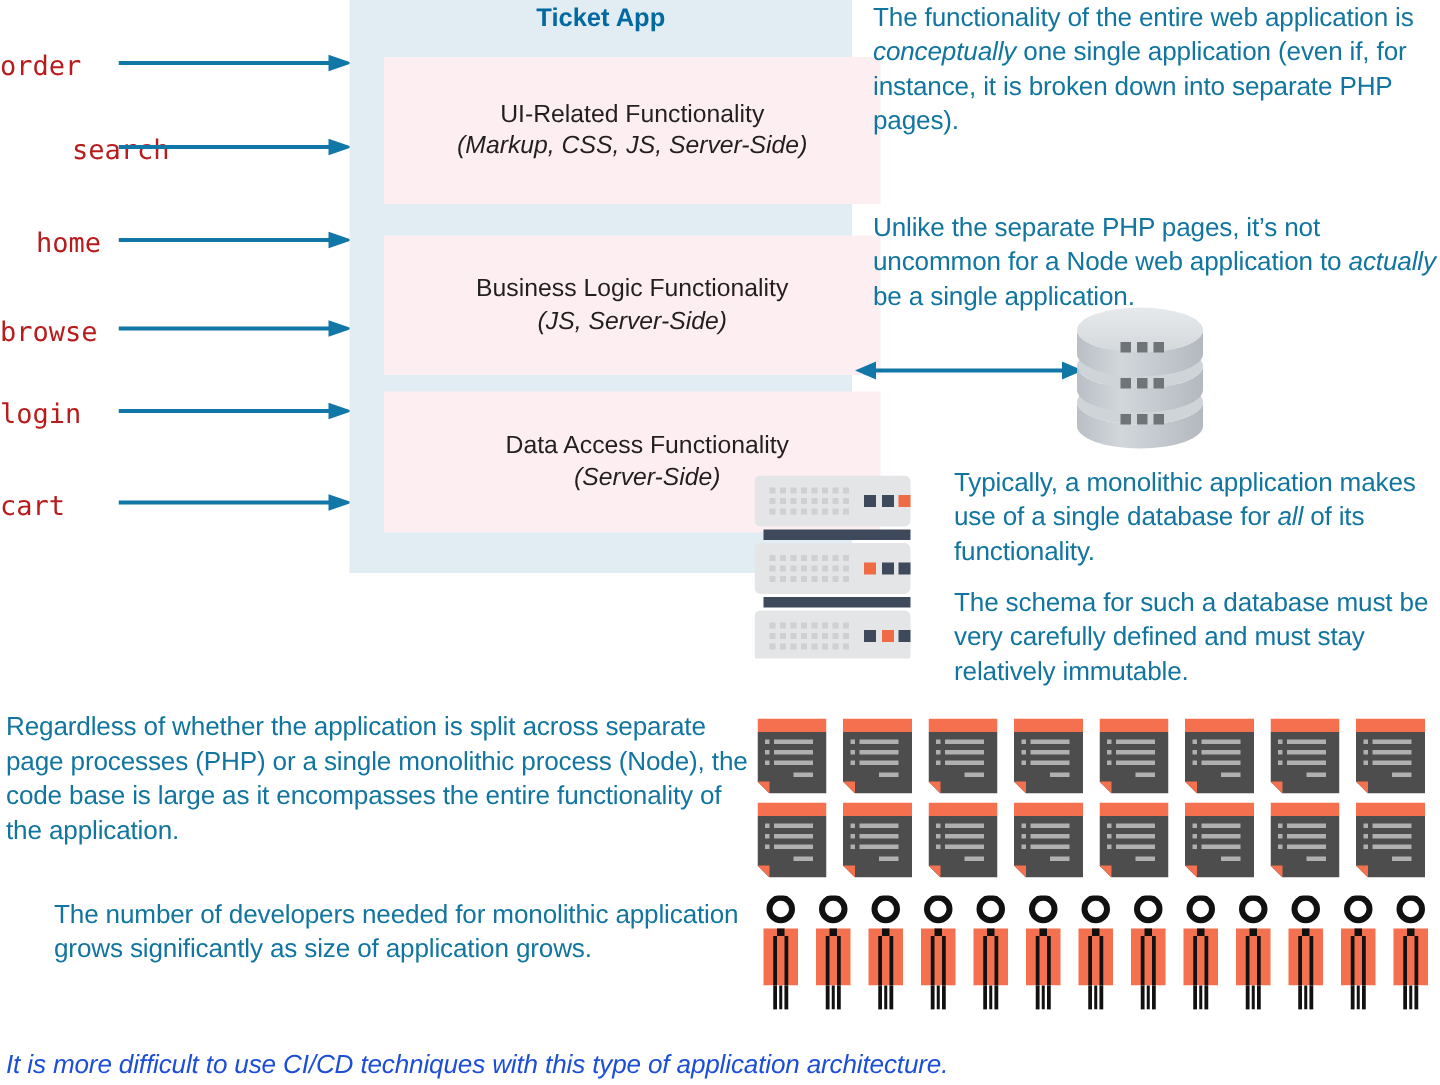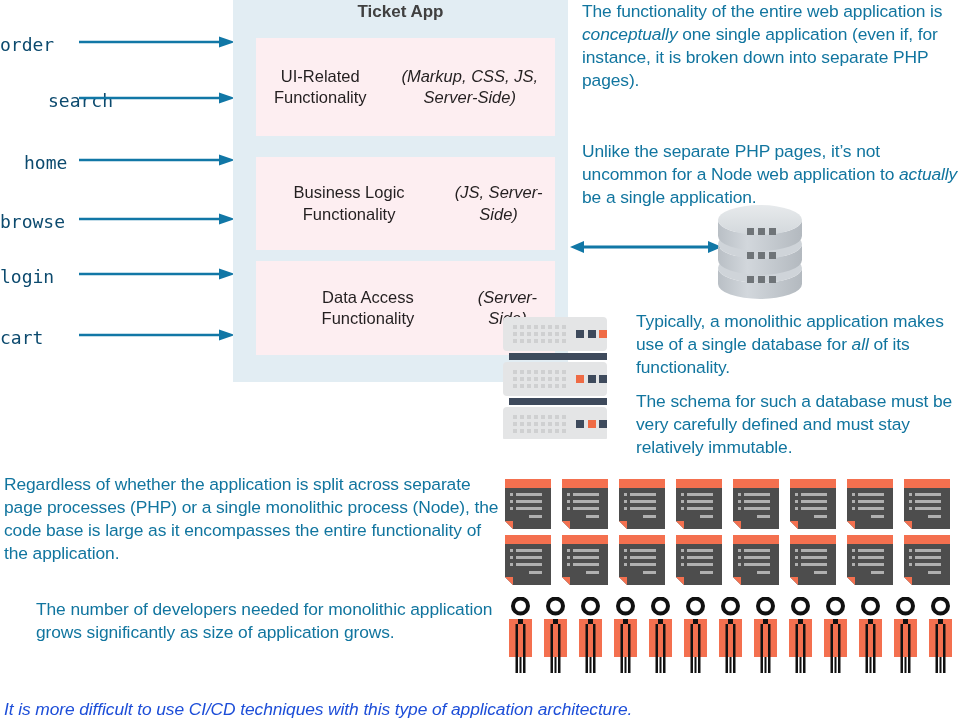--- a/index.html
+++ b/index.html
@@ -14,21 +14,21 @@
     overflow: hidden;
     font-family: "Liberation Sans", sans-serif;
   }
   .canvas { position: absolute; inset: 0; }
 
   
   .req-label {
     position: absolute;
     font-family: "DejaVu Sans Mono", "Liberation Mono", monospace;
     font-size: 18px;
-    color: #0c4a6e;
+    color: #b91c1c;
     white-space: nowrap;
     line-height: 1;
   }
   .req-arrow {
     position: absolute;
     height: 12px;
     display: block;
   }
 
   
@@ -38,29 +38,29 @@
     width: 335px; height: 382px;
     background: #e2edf3;
   }
   .app-title {
     position: absolute;
     left: 233px; top: 2px;
     width: 335px;
     text-align: center;
     font-size: 17px;
     font-weight: bold;
-    color: #404040;
+    color: #0369a1;
   }
   .layer-box {
     position: absolute;
     left: 256px;
-    width: 299px;
+    width: 331px;
     background: #fdeef1;
     display: flex;
-    flex-direction: row;
+    flex-direction: column;
     align-items: center;
     justify-content: center;
     text-align: center;
   }
   .layer-box .l1 {
     font-size: 16.5px;
     color: #231f20;
     line-height: 1.3;
   }
   .layer-box .l2 {

